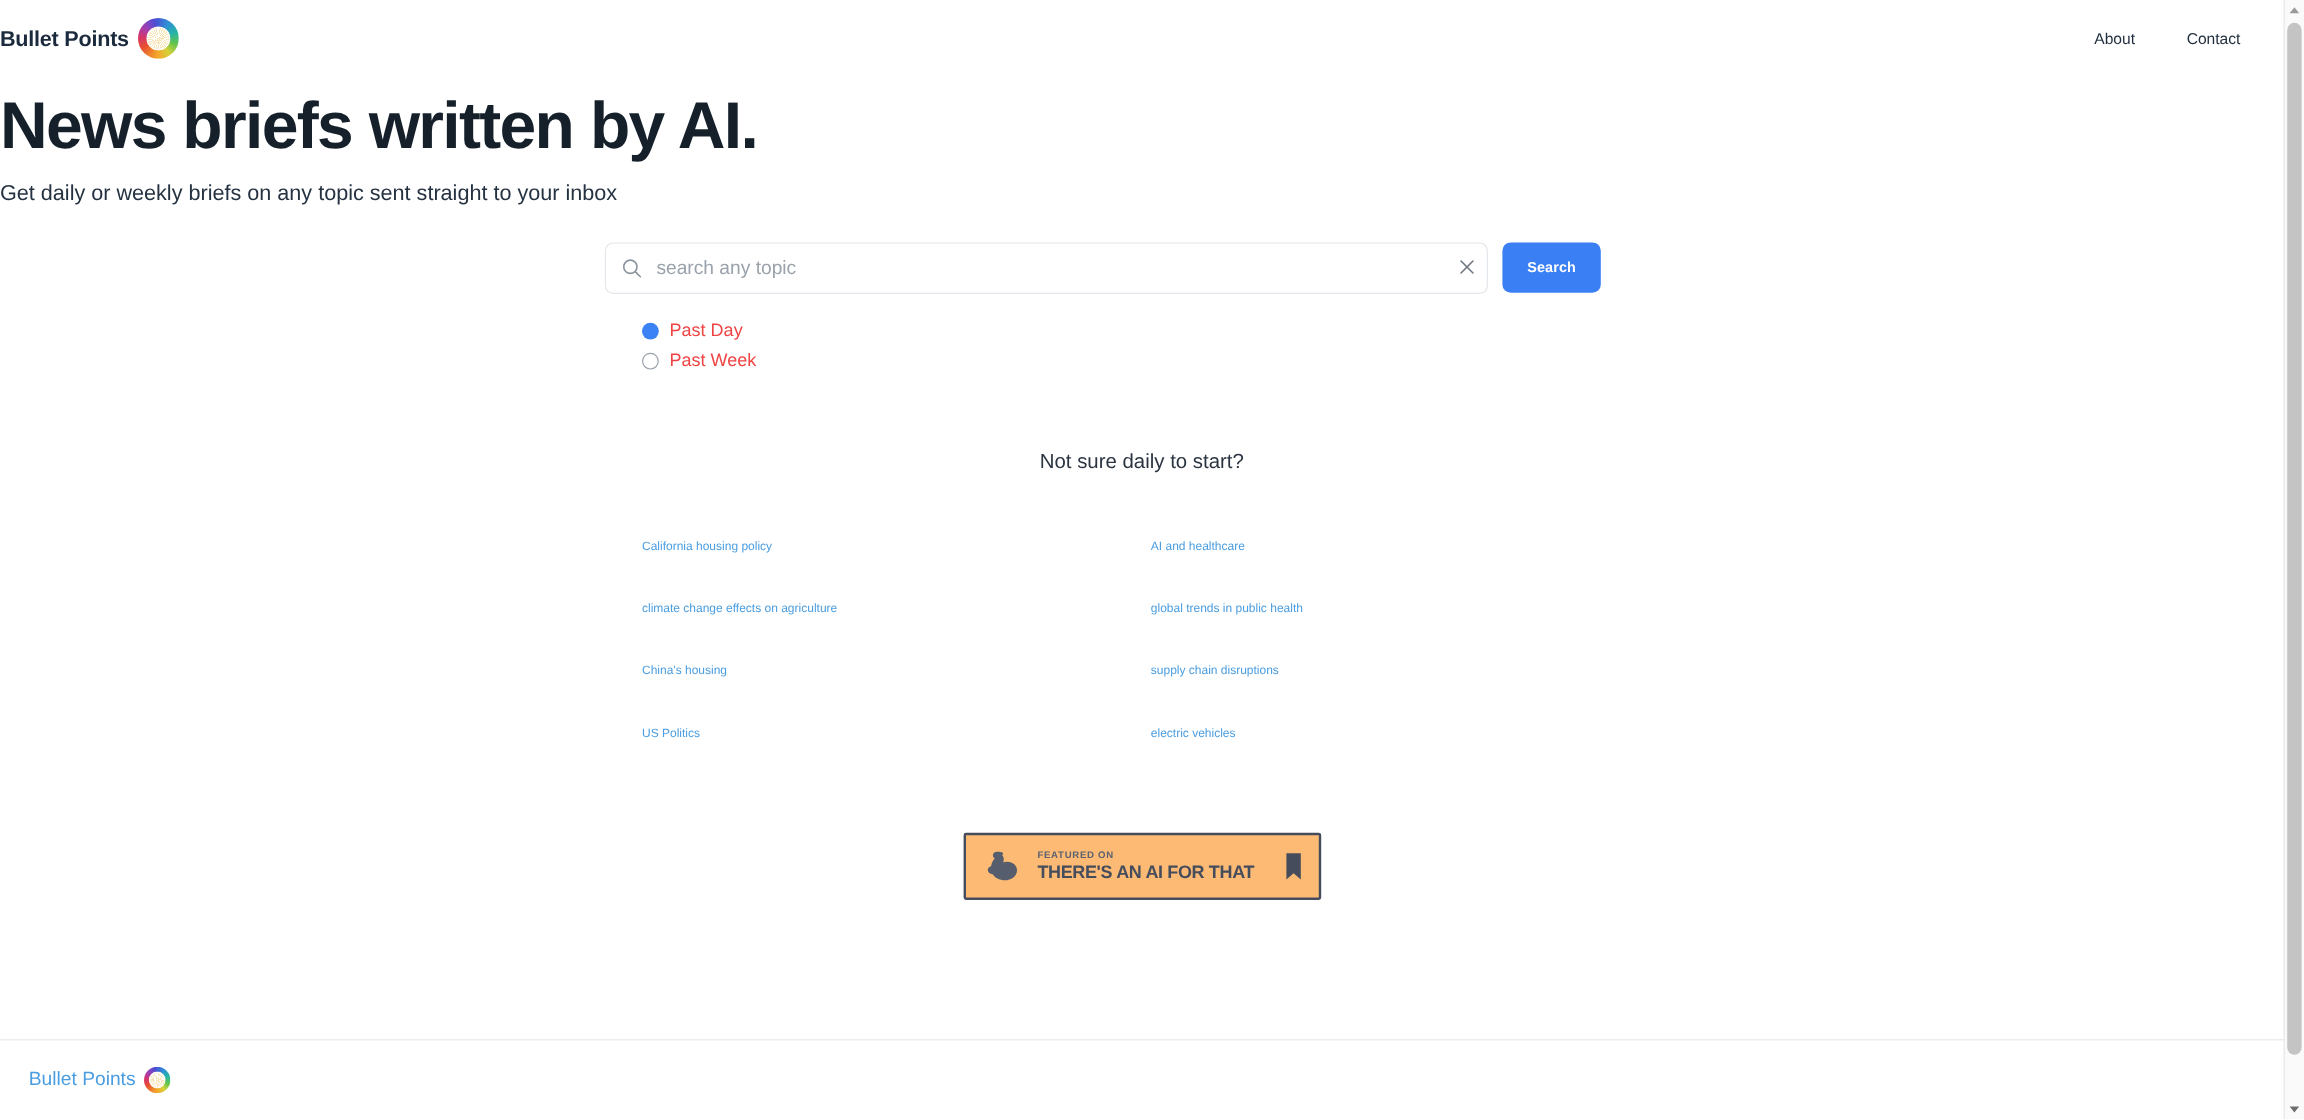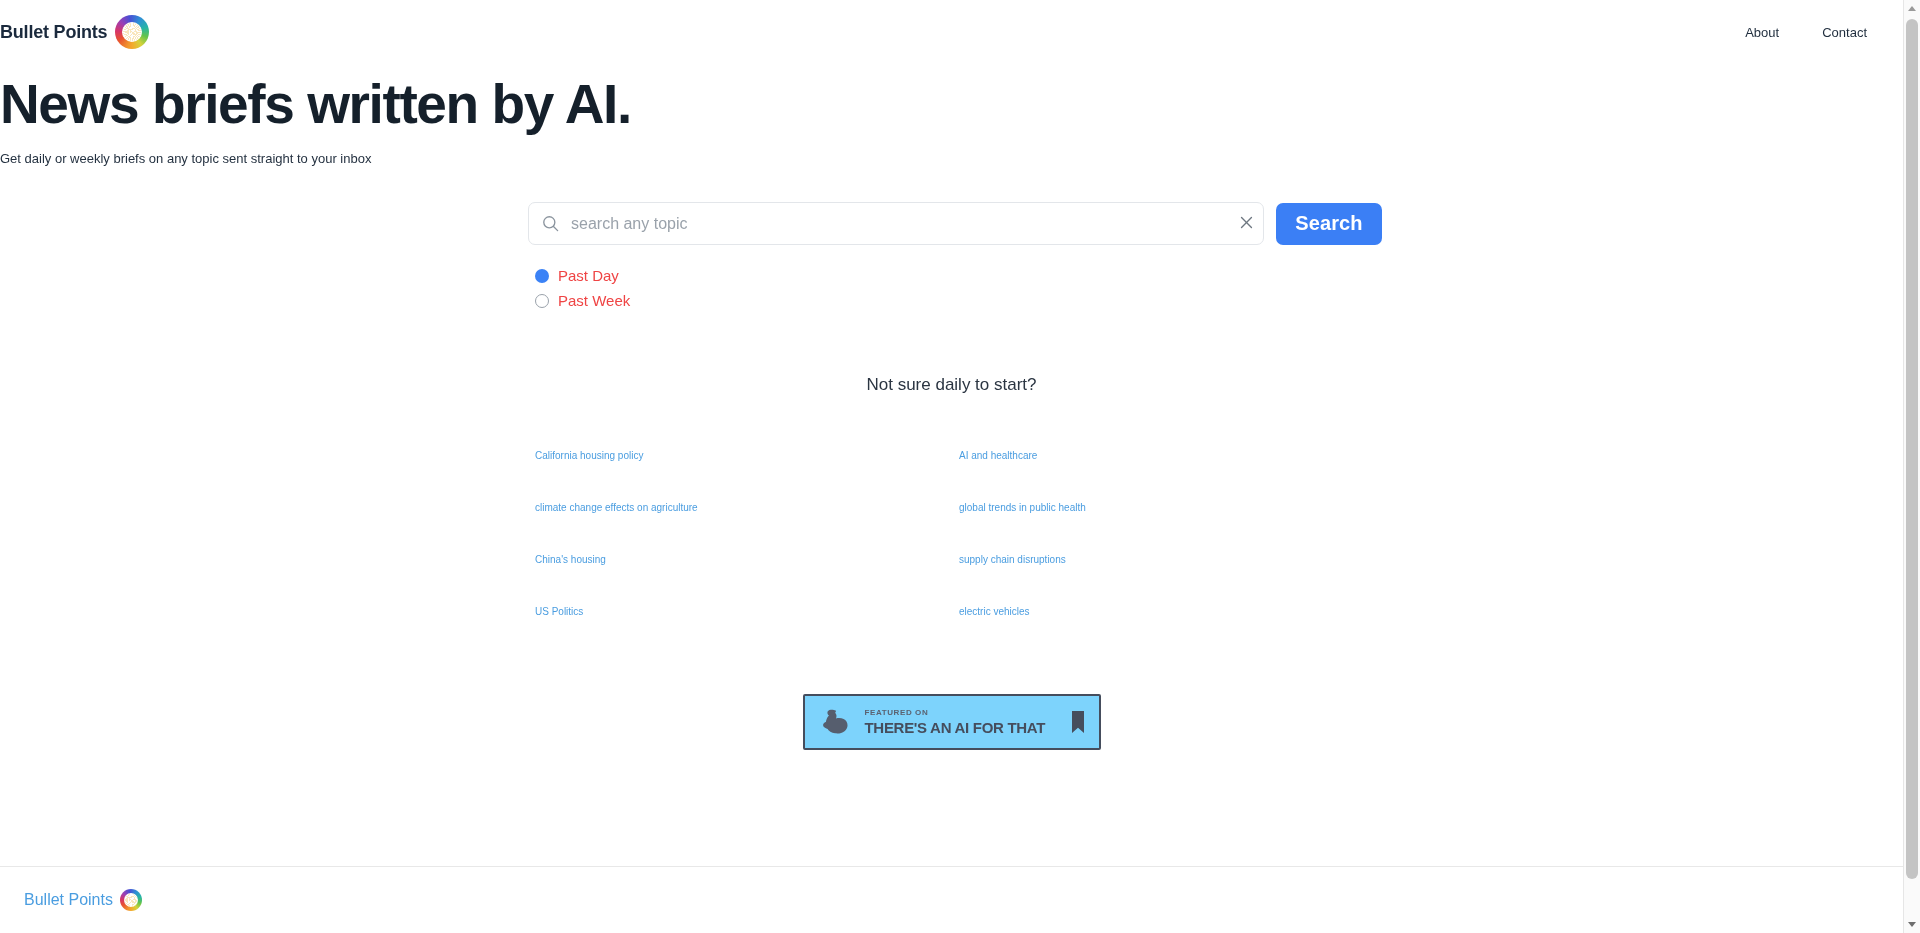--- a/index.html
+++ b/index.html
@@ -134,32 +134,32 @@
     padding-top: 10px;
     font-size: 55px;
     font-weight: bold;
     color: #15202b;
     letter-spacing: -1.4px;
     line-height: 1.1;
   }
   .subtitle {
     margin: 0;
     padding-top: 16px;
-    font-size: 13px;
+    font-size: 18px;
     color: #253241;
     font-weight: normal;
   }
 
   
   .search-row {
     position: absolute;
     top: 202px;
-    left: 528px;
-    display: flex;
-    align-items: center;
+    left: 504px;
+    display: flex;
+    align-items: flex-start;
     gap: 12px;
   }
   .search-box {
     position: relative;
     width: 736px;
     height: 43px;
     background: #fff;
     border: 1px solid #e3e6ea;
     border-radius: 7px;
     display: flex;
@@ -183,27 +183,27 @@
   }
   .search-input::placeholder { color: #9aa2ab; }
   .clear-btn {
     flex: none;
     width: 34px; height: 100%;
     display: flex; align-items: center; justify-content: center;
     background: none; border: none; cursor: pointer; padding: 0;
   }
   .search-btn {
     flex: none;
-    width: 106px; height: 42px;
+    width: 82px; height: 42px;
     background: #3b7ff5;
     color: #fff;
     border: none;
     border-radius: 7px;
     font-family: "Liberation Sans", sans-serif;
-    font-size: 20px;
+    font-size: 12px;
     font-weight: bold;
     cursor: pointer;
     letter-spacing: 0.1px;
   }
 
   
   .radios {
     position: absolute;
     top: 263px;
     left: 535px;
@@ -264,21 +264,21 @@
     top: 694px;
     left: 0;
     width: 1903px;
     display: flex;
     justify-content: center;
   }
   .badge {
     width: 298px;
     height: 56px;
     border: 2px solid #454d5d;
-    background: #7dd3fc;
+    background: #fdba74;
     border-radius: 2px;
     display: flex;
     align-items: center;
     padding: 0 14px 0 14px;
     gap: 12px;
     cursor: pointer;
   }
   .badge-bicep { flex: none; display: flex; }
   .badge-texts {
     display: flex;

